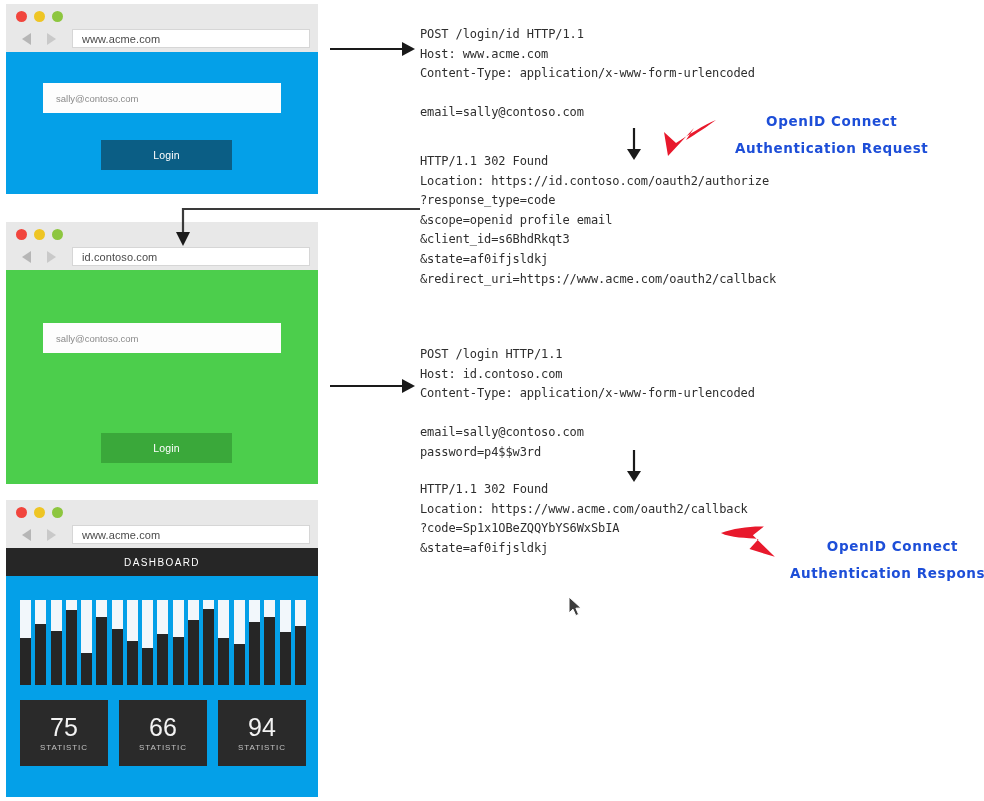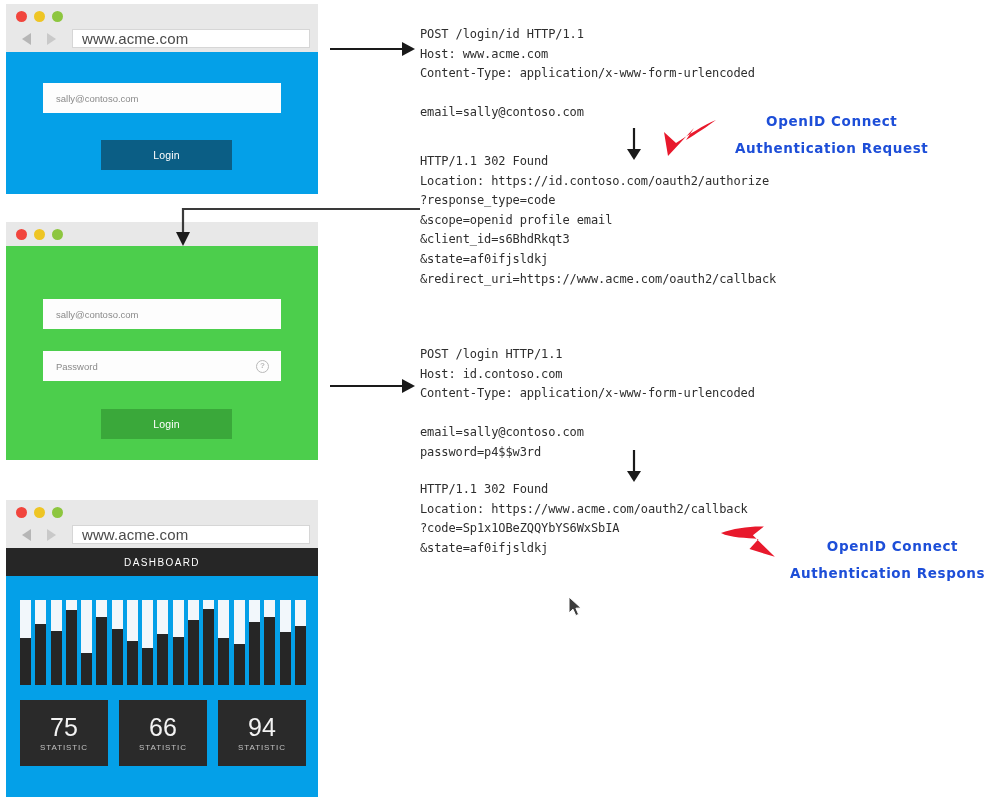--- a/index.html
+++ b/index.html
@@ -66,21 +66,21 @@
 
   .urlbar {
     flex: 1;
     height: 19px;
     background: #ffffff;
     border: 1px solid #d6d6d6;
     display: flex;
     align-items: center;
     padding-left: 9px;
     box-sizing: border-box;
-    font-size: 15px;
+    font-size: 11px;
     color: #4a4a4a;
     letter-spacing: 0.1px;
   }
 
   .viewport { position: relative; }
   #browser-acme-login .viewport { height: 142px; background: #04a0e8; }
   #browser-idp-login  .viewport { height: 214px; background: #4cce4c; }
   #browser-dashboard  .viewport { height: 249px; background: #04a0e8; }
 
   .field {
@@ -255,26 +255,29 @@
     <div class="loginbtn" id="acme-login-button">Login</div>
   </div>
 </div>
 
 <div class="browser" id="browser-idp-login">
   <div class="titlebar">
     <span class="dot red"></span>
     <span class="dot yellow"></span>
     <span class="dot green"></span>
   </div>
+  <div class="toolbar">
+    <span class="navbtns">
+      <span class="navarrow back"></span>
+      <span class="navarrow forward"></span>
+    </span>
+    <span class="urlbar">id.contoso.com</span>
+  </div>
   <div class="viewport">
     <div class="field" id="idp-email">sally@contoso.com</div>
-    <div class="field" id="idp-password">
-      <span>Password</span>
-      <span class="help">?</span>
-    </div>
     <div class="loginbtn" id="idp-login-button">Login</div>
   </div>
 </div>
 
 <div class="browser" id="browser-dashboard">
   <div class="titlebar">
     <span class="dot red"></span>
     <span class="dot yellow"></span>
     <span class="dot green"></span>
   </div>

